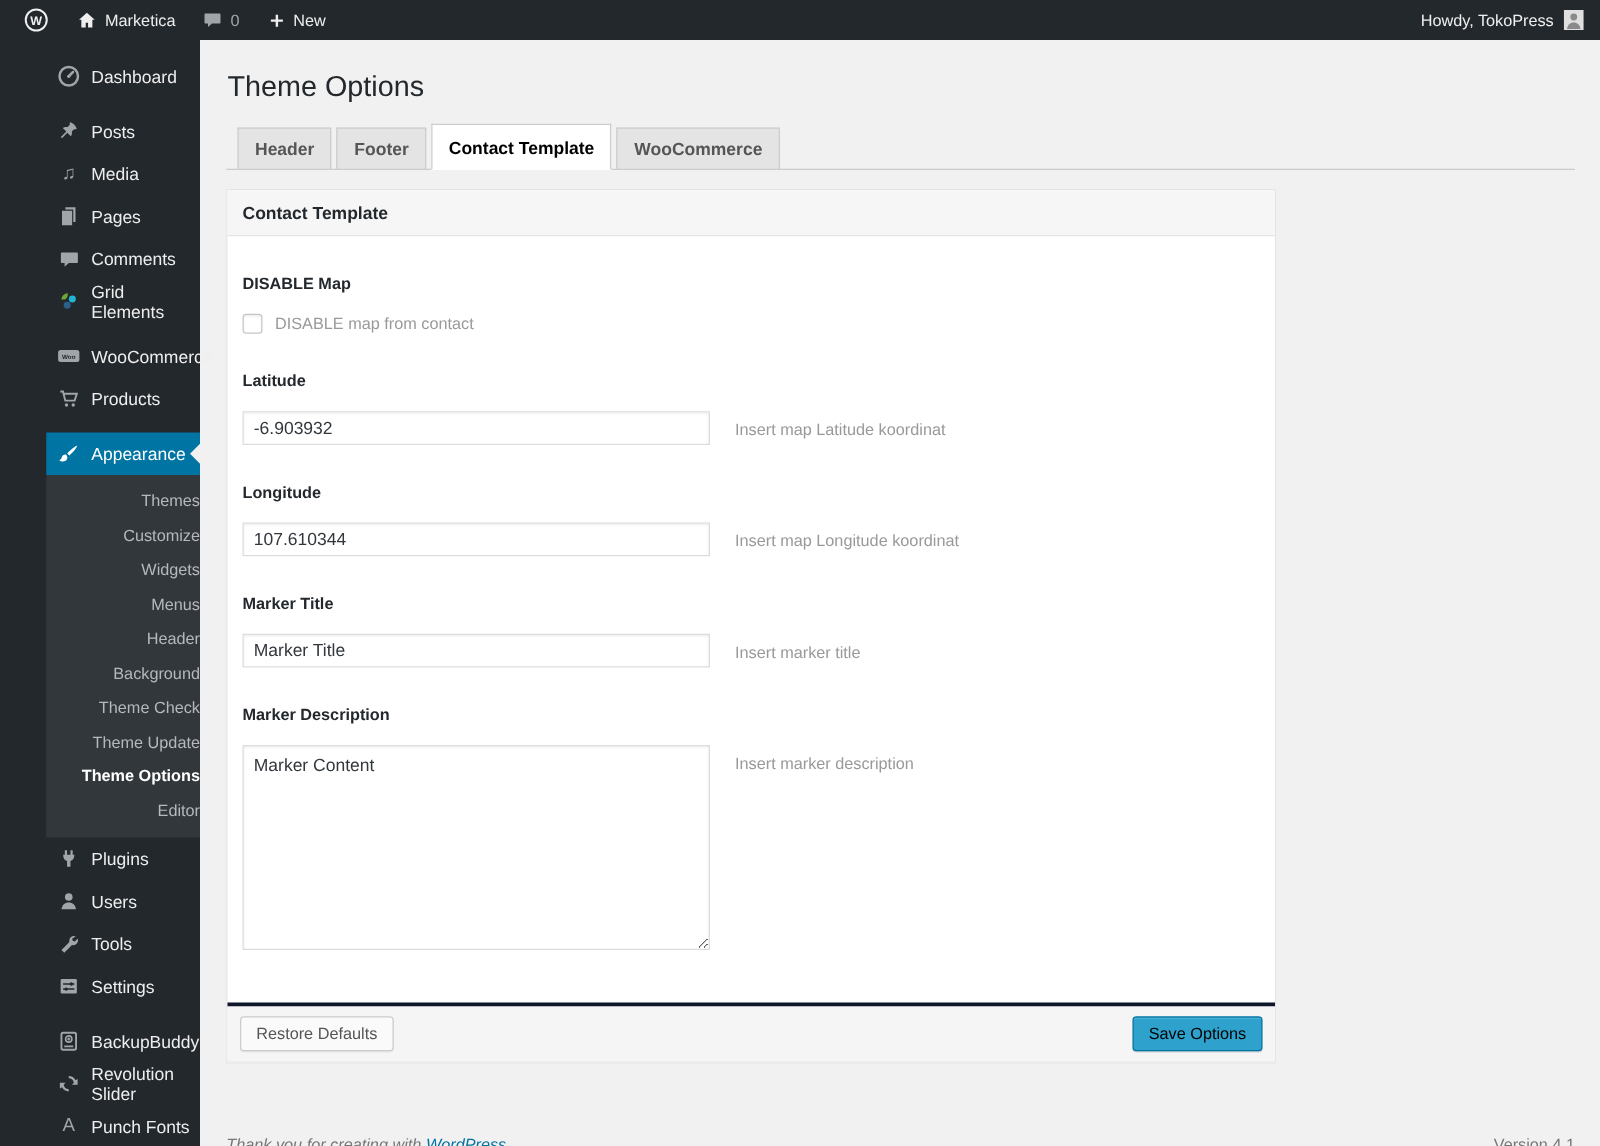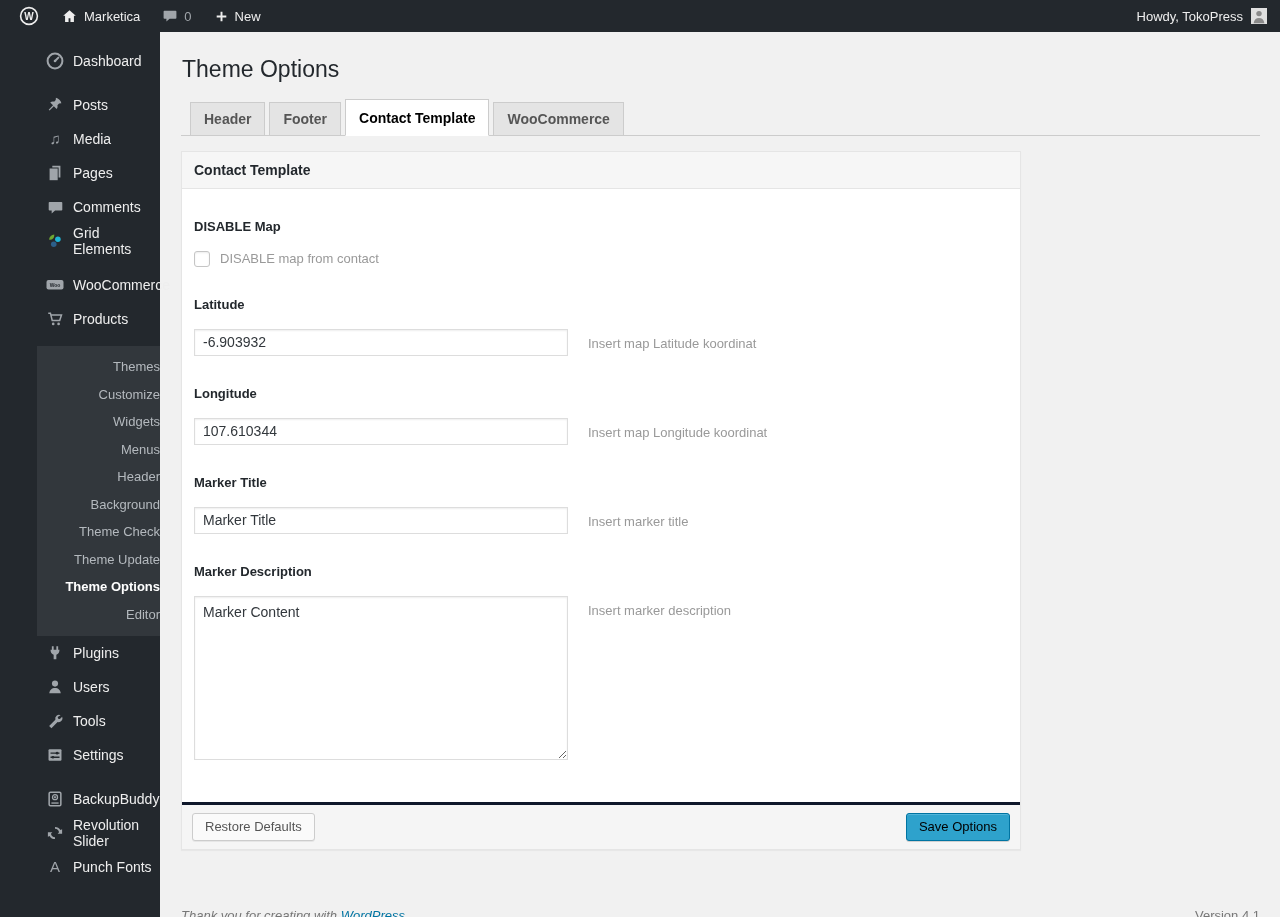--- a/index.html
+++ b/index.html
@@ -195,20 +195,28 @@
             <path d="M2.5 3.5h2.4l2 8.2h8.3l2-6.2H6" fill="none" stroke="currentColor" stroke-width="1.7"></path>
             <circle cx="8" cy="15.5" r="1.5" fill="currentColor"></circle>
             <circle cx="14" cy="15.5" r="1.5" fill="currentColor"></circle>
           </svg>
         </span>
       <span>Products</span>
     </div>
 
     <div class="sep"></div>
 
+    <div class="mi active">
+      <span class="ico">
+          <svg width="18" height="18" viewBox="0 0 20 20">
+            <path fill="currentColor" d="M17.5 2.8c-2.3.4-6.7 4.3-8.8 6.9l1.8 1.8c2.6-2.1 6.5-6.5 7-8.7zM7.6 10.7c-1.8-.3-3.4.8-3.9 2.6-.4 1.4-1 2-2.2 2.4 1.5 1.4 4.9 1.8 6.5-.1 1.1-1.3 1-3.2-.4-4.9z"></path>
+          </svg>
+        </span>
+      <span>Appearance</span>
+    </div>
 
     <div class="submenu">
       <div class="smi">Themes</div>
       <div class="smi">Customize</div>
       <div class="smi">Widgets</div>
       <div class="smi">Menus</div>
       <div class="smi">Header</div>
       <div class="smi">Background</div>
       <div class="smi">Theme Check</div>
       <div class="smi">Theme Update</div>

